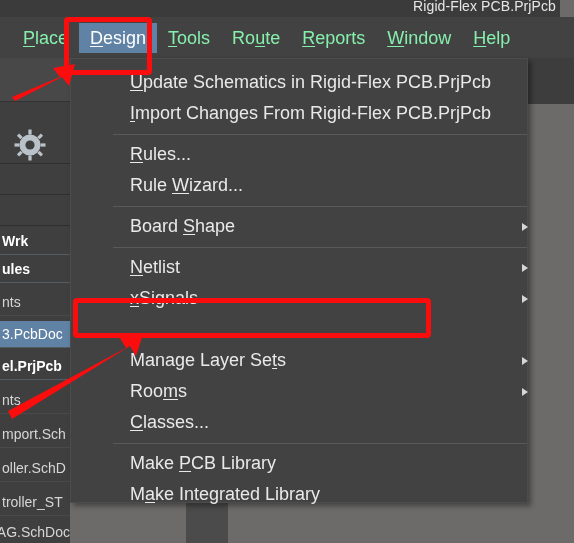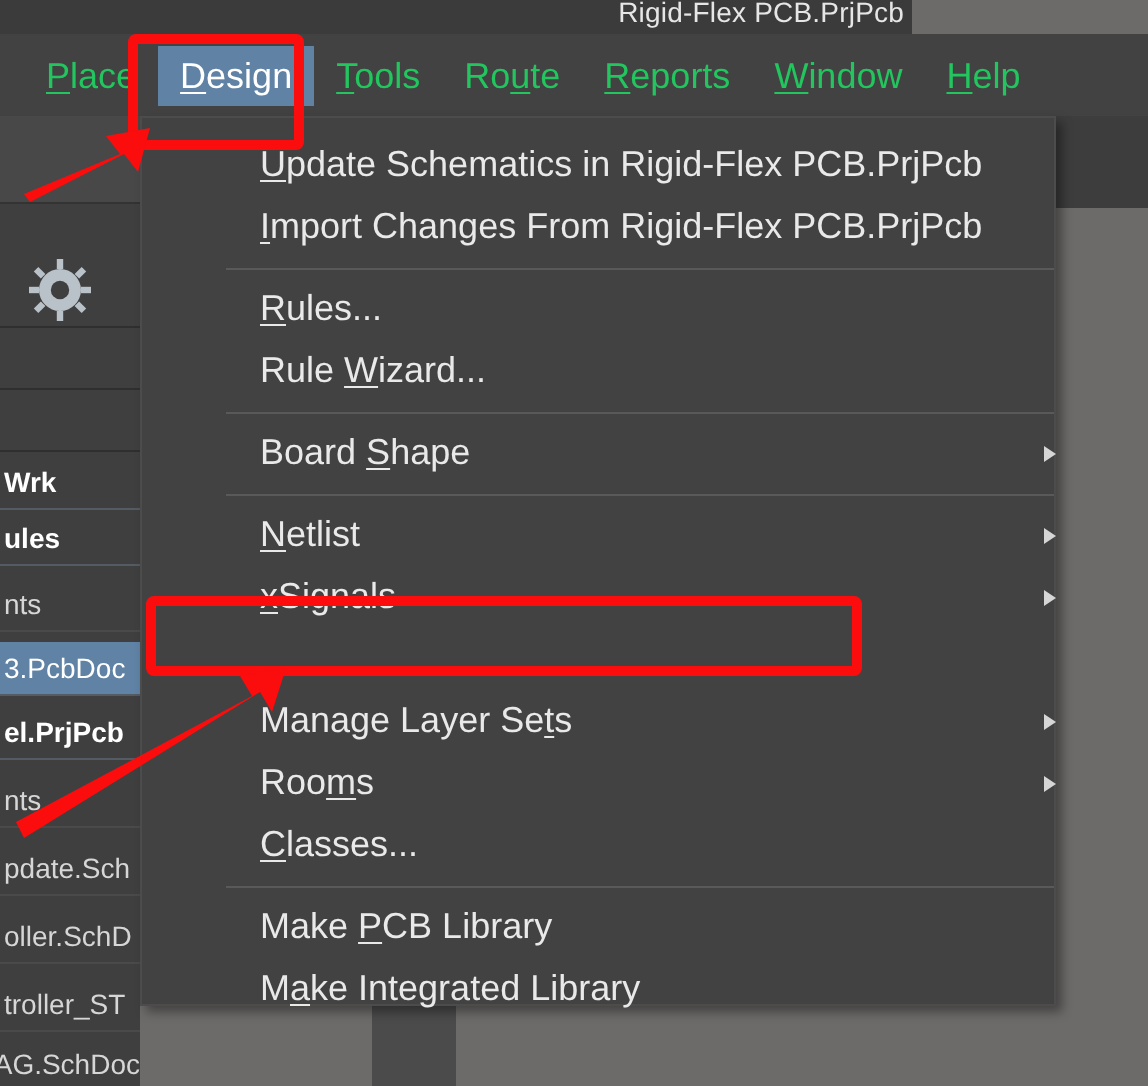--- a/index.html
+++ b/index.html
@@ -37,21 +37,21 @@
     width: 42px;
     height: 439px;
     background: #4b4b4b;
   }
 
   
   .titlebar {
     position: absolute;
     left: 0;
     top: 0;
-    width: 456px;
+    width: 560px;
     height: 17px;
     background: #3b3b3b;
   }
   .titlebar-text {
     position: absolute;
     right: 4px;
     top: -2px;
     color: #e6e6e6;
     font-size: 14px;
     white-space: nowrap;
@@ -71,21 +71,21 @@
     position: absolute;
     left: 12px;
     top: 0;
     height: 41px;
     display: flex;
     align-items: center;
     gap: 0px;
   }
   .menubar-item {
     padding: 4px 11px;
-    color: #22c55e;
+    color: #86efac;
     font-size: 18px;
     white-space: nowrap;
     line-height: 22px;
   }
   .menubar-item.active {
     background: #5f82a5;
     color: #ffffff;
   }
   .mnem { text-decoration: underline; text-underline-offset: 2px; }
 
@@ -256,21 +256,21 @@
     <div class="lp-divider" style="top:105px"></div>
     <div class="lp-divider" style="top:136px"></div>
     <div class="lp-divider" style="top:167px"></div>
     <div id="lp-rows">
         <div class="lp-row bold" style="top: 170px;"><span>Wrk</span></div>
         <div class="lp-row bold" style="top: 198px;"><span>ules</span></div>
         <div class="lp-row plain" style="top: 231px;"><span>nts</span></div>
         <div class="lp-row sel" style="top: 263px;"><span>3.PcbDoc</span></div>
         <div class="lp-row bold" style="top: 295px;"><span>el.PrjPcb</span></div>
         <div class="lp-row plain" style="top: 329px;"><span>nts</span></div>
-        <div class="lp-row plain" style="top: 363px;"><span>pdate.Sch</span></div>
+        <div class="lp-row plain" style="top: 363px;"><span>mport.Sch</span></div>
         <div class="lp-row plain" style="top: 397px;"><span>oller.SchD</span></div>
         <div class="lp-row plain" style="top: 431px;"><span>troller_ST</span></div>
         <div class="lp-row plain" style="top: 461px;"><span>TAG.SchDoc</span></div>
       </div>
   </div>
 
   <div class="tabstrip">
     <div class="tabstrip-label">ome Pa</div>
   </div>
 

